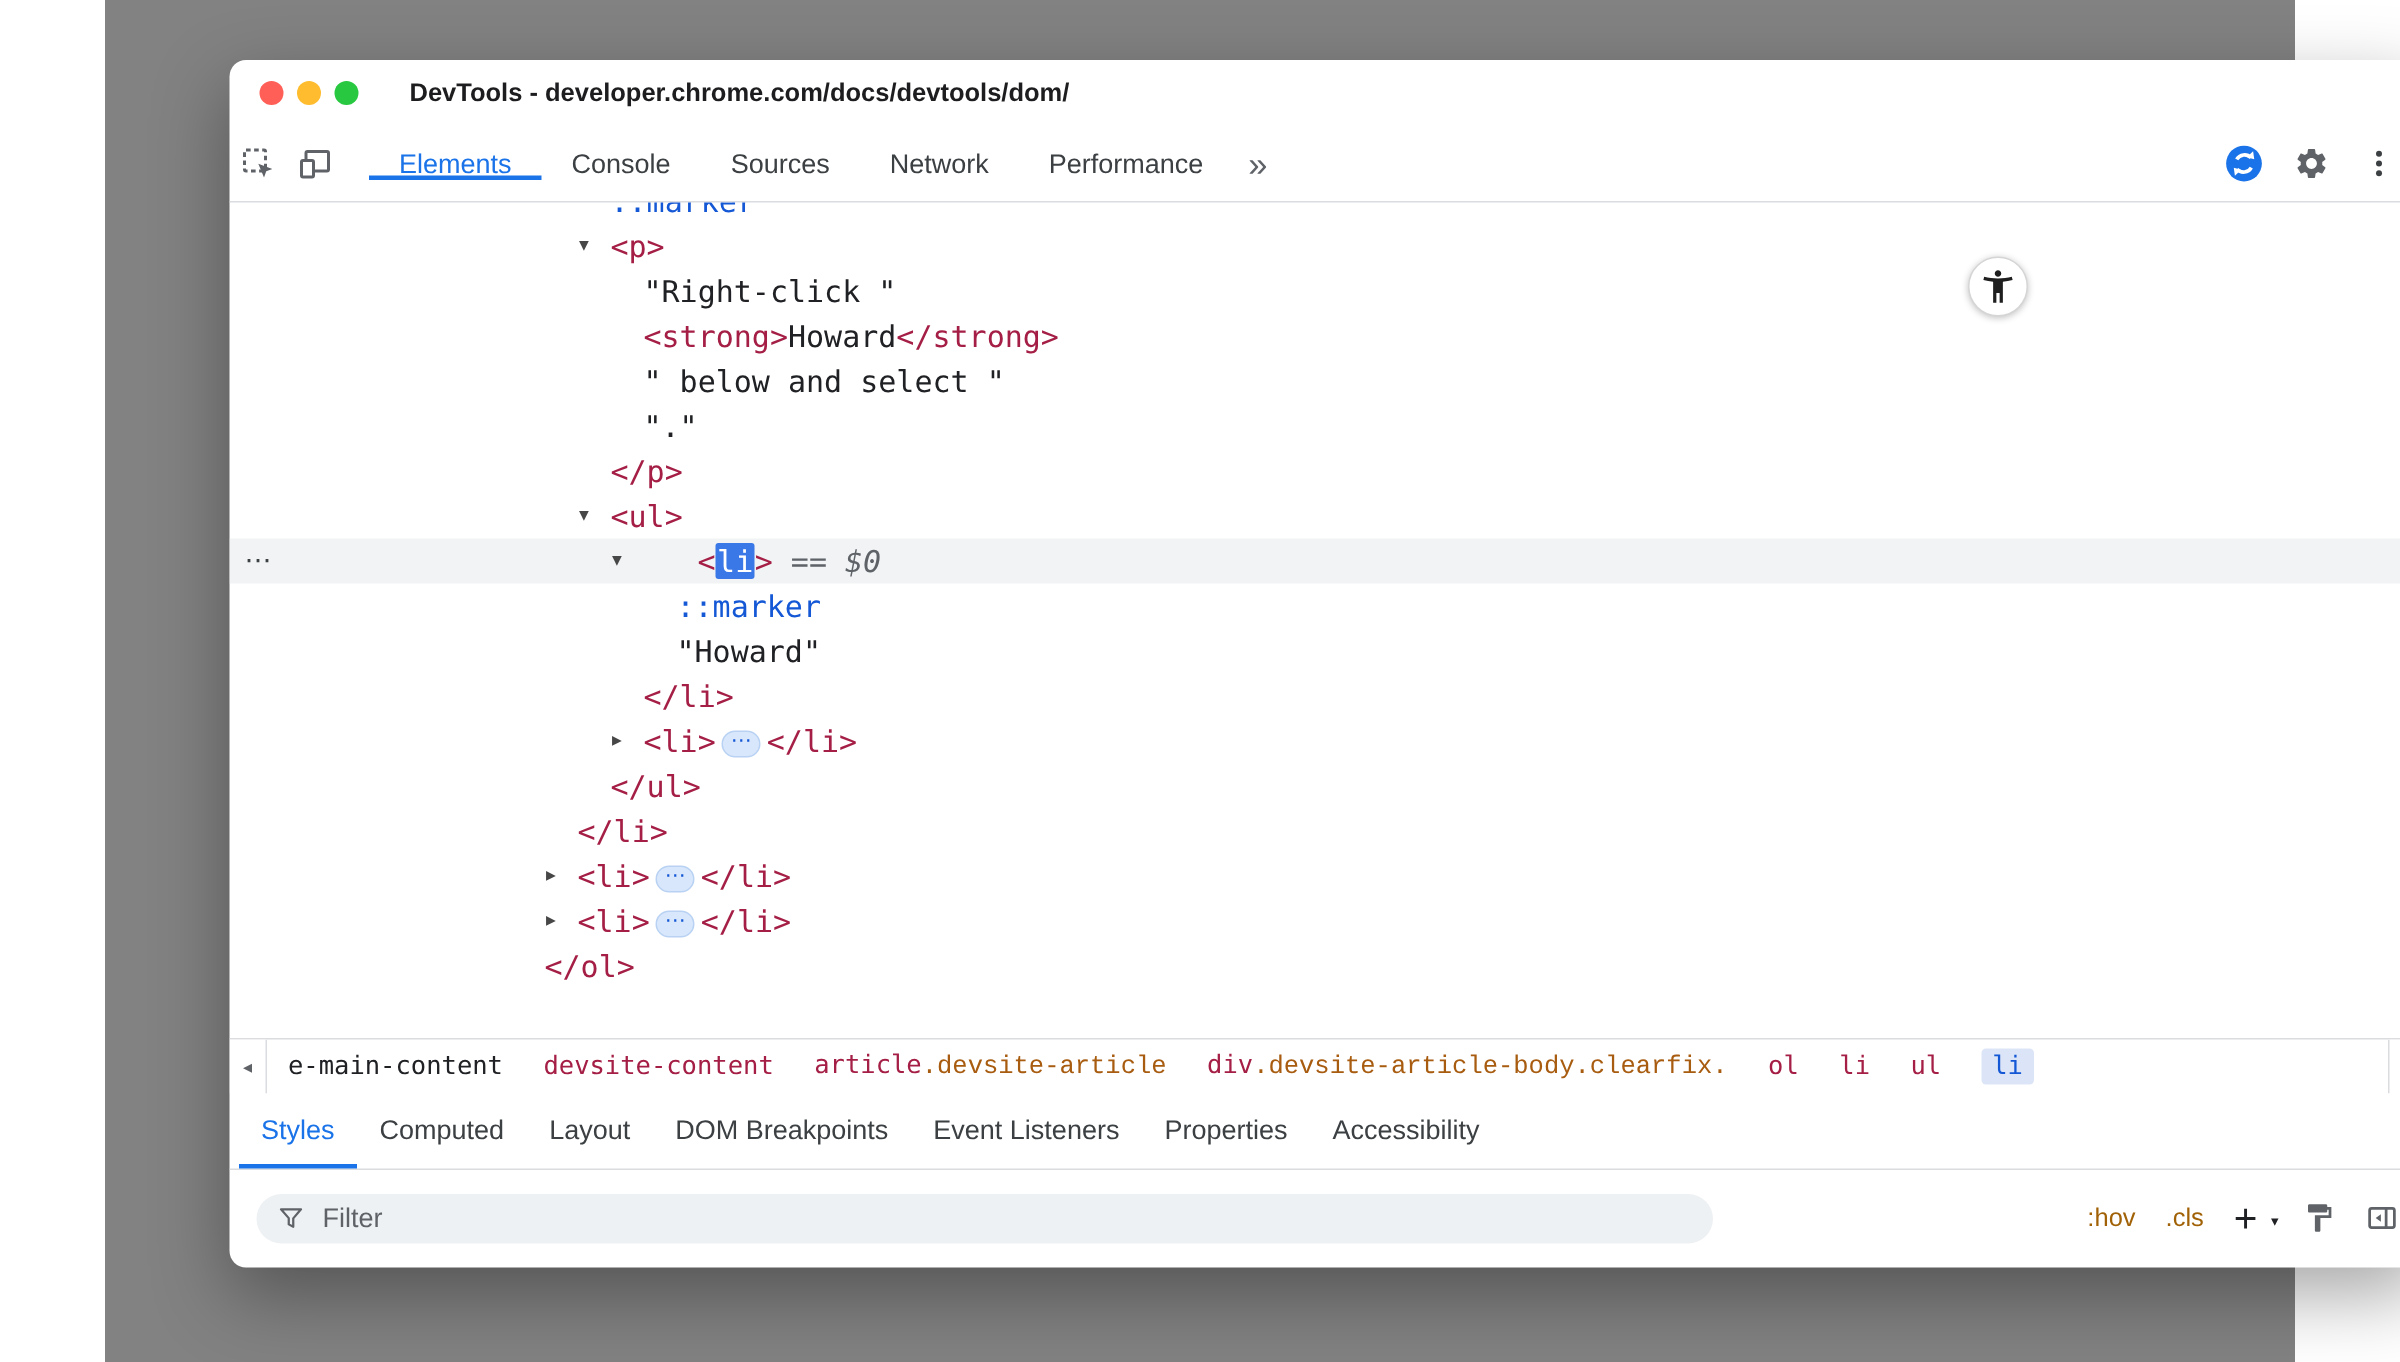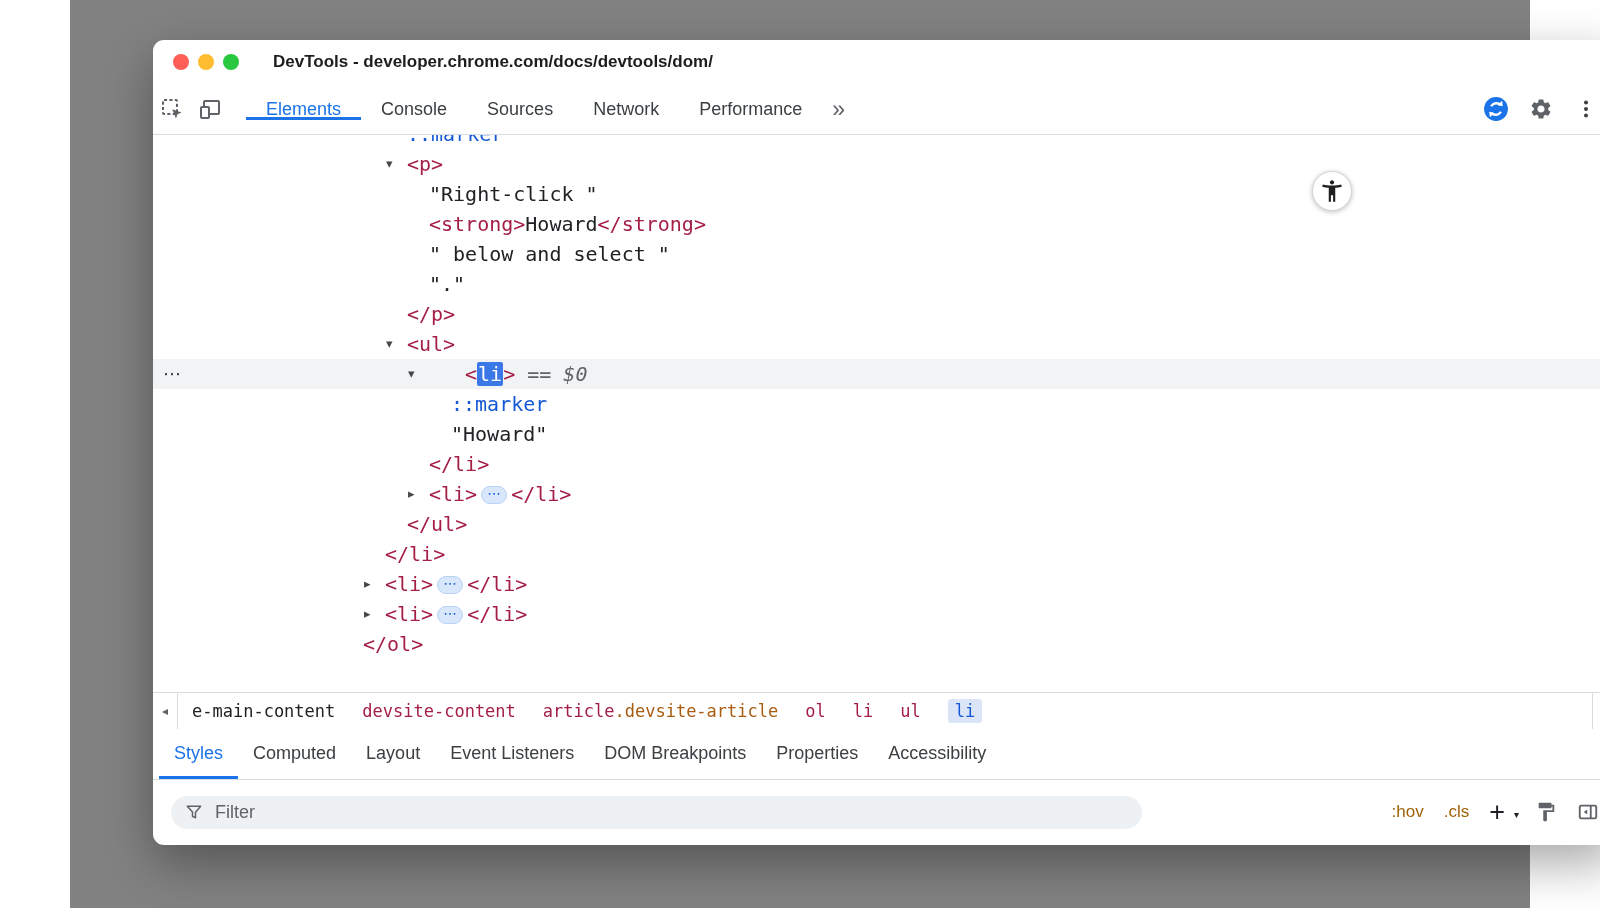--- a/index.html
+++ b/index.html
@@ -50,21 +50,21 @@
   .crumbs{flex:0 0 36px;display:flex;align-items:stretch;border-top:1px solid #dadce0;
           font-family:"DejaVu Sans Mono",monospace;font-size:17px;overflow:hidden;}
   .crumb-arrow{flex:0 0 24px;display:flex;align-items:center;justify-content:center;color:#5f6368;
                font-size:12px;font-family:"DejaVu Sans",sans-serif;cursor:pointer;background:#fff;}
   .crumb-arrow.left{border-right:1px solid #dadce0;}
   .crumb-arrow.right{border-left:1px solid #dadce0;margin-left:auto;}
   .crumb-items{display:flex;align-items:center;gap:27px;padding:0 14px;overflow:hidden;flex:1 1 auto;}
   .crumb{white-space:nowrap;cursor:pointer;}
   .crumb.selected{background:var(--crumb-bg);border-radius:3px;padding:2px 7px;}
   .crumb.selected span{color:var(--pseudo) !important;}
-  .cr-dark{color:var(--text);} .cr-tag{color:var(--tag);} .cr-class{color:var(--class);}
+  .cr-dark{color:var(--text);} .cr-tag{color:var(--tag);} .cr-class{color:var(--class);font-family:Liberation Mono, monospace;}
   
   .panel-tabs{flex:0 0 50px;display:flex;align-items:stretch;border-bottom:1px solid #dadce0;padding-left:6px;}
   .ptab{display:flex;align-items:center;padding:0 15px;font-size:18px;color:#3c4043;cursor:pointer;white-space:nowrap;}
   .ptab.active{color:var(--accent);box-shadow:inset 0 -3px 0 var(--accent);}
   
   .styles-bar{flex:1 1 auto;display:flex;align-items:center;padding:0 18px;gap:20px;}
   .filter-pill{flex:0 1 945px;height:33px;background:#eef1f3;border-radius:17px;display:flex;
                align-items:center;gap:9px;padding:0 13px;}
   .filter-pill input{border:none;background:transparent;outline:none;font-size:18px;color:#202124;
                      flex:1;font-family:"Liberation Sans",sans-serif;}
@@ -165,34 +165,35 @@
       </svg>
     </button>
   </div>
 
   <div class="crumbs">
     <div class="crumb-arrow left">◂</div>
     <div class="crumb-items">
         <div class="crumb"><span class="cr-dark">e-main-content</span></div>
         <div class="crumb"><span class="cr-tag">devsite-content</span></div>
         <div class="crumb"><span class="cr-tag">article</span><span class="cr-class">.devsite-article</span></div>
+        <div class="crumb"><span class="cr-tag">div</span><span class="cr-class">.devsite-article-body.clearfix.</span></div>
         <div class="crumb"><span class="cr-tag">ol</span></div>
         <div class="crumb"><span class="cr-tag">li</span></div>
         <div class="crumb"><span class="cr-tag">ul</span></div>
         <div class="crumb selected"><span class="cr-tag">li</span></div>
       </div>
     <div class="crumb-arrow right">▸</div>
   </div>
 
   <div class="panel-tabs">
       <div class="ptab active">Styles</div>
       <div class="ptab">Computed</div>
       <div class="ptab">Layout</div>
+      <div class="ptab">DOM Breakpoints</div>
       <div class="ptab">Event Listeners</div>
-      <div class="ptab">DOM Breakpoints</div>
       <div class="ptab">Properties</div>
       <div class="ptab">Accessibility</div>
     </div>
 
   <div class="styles-bar">
     <div class="filter-pill">
       <span style="display:flex;">
         <svg width="20" height="20" viewBox="0 0 24 24">
           <path d="M4 5h16l-6.2 7.3V19l-3.6-1.9v-5L4 5z" fill="none" stroke="#5f6368" stroke-width="1.8" stroke-linejoin="round"></path>
         </svg>

